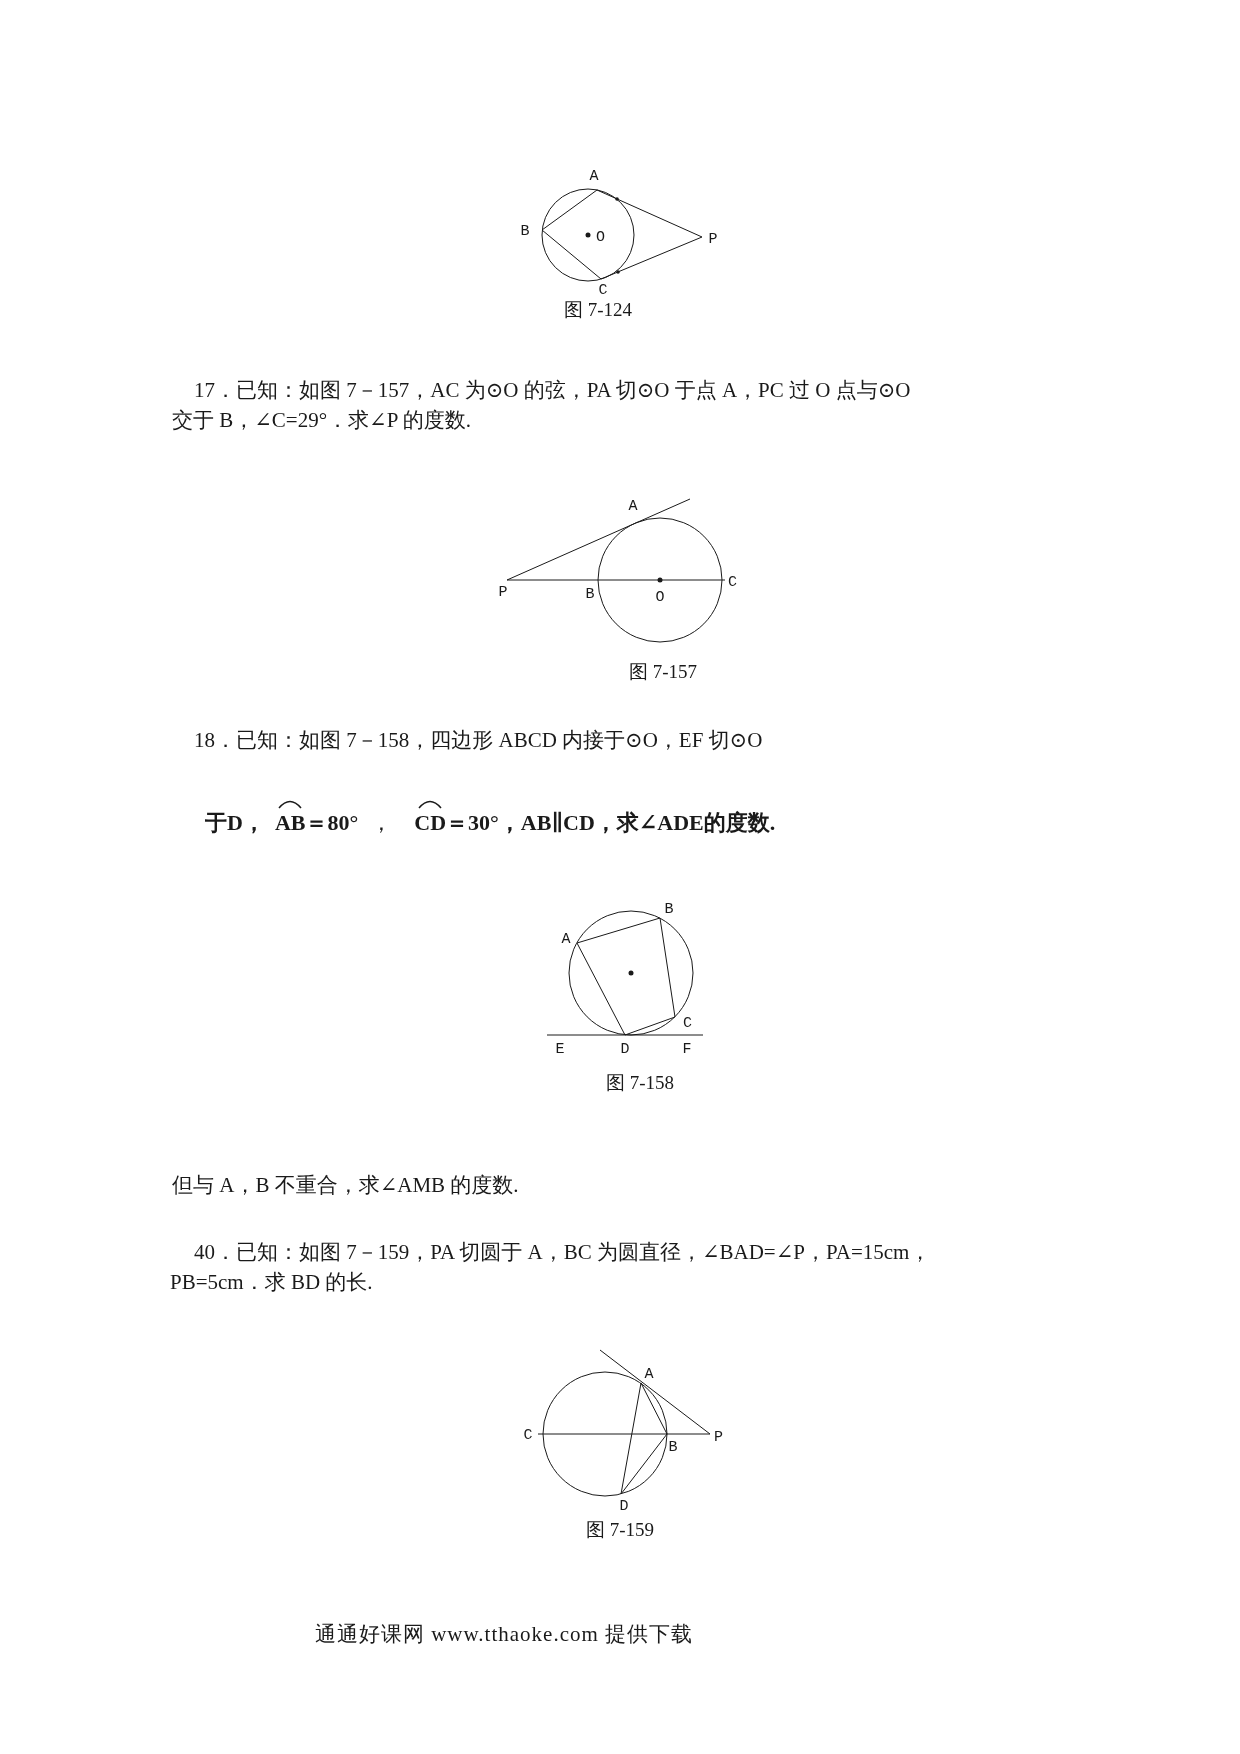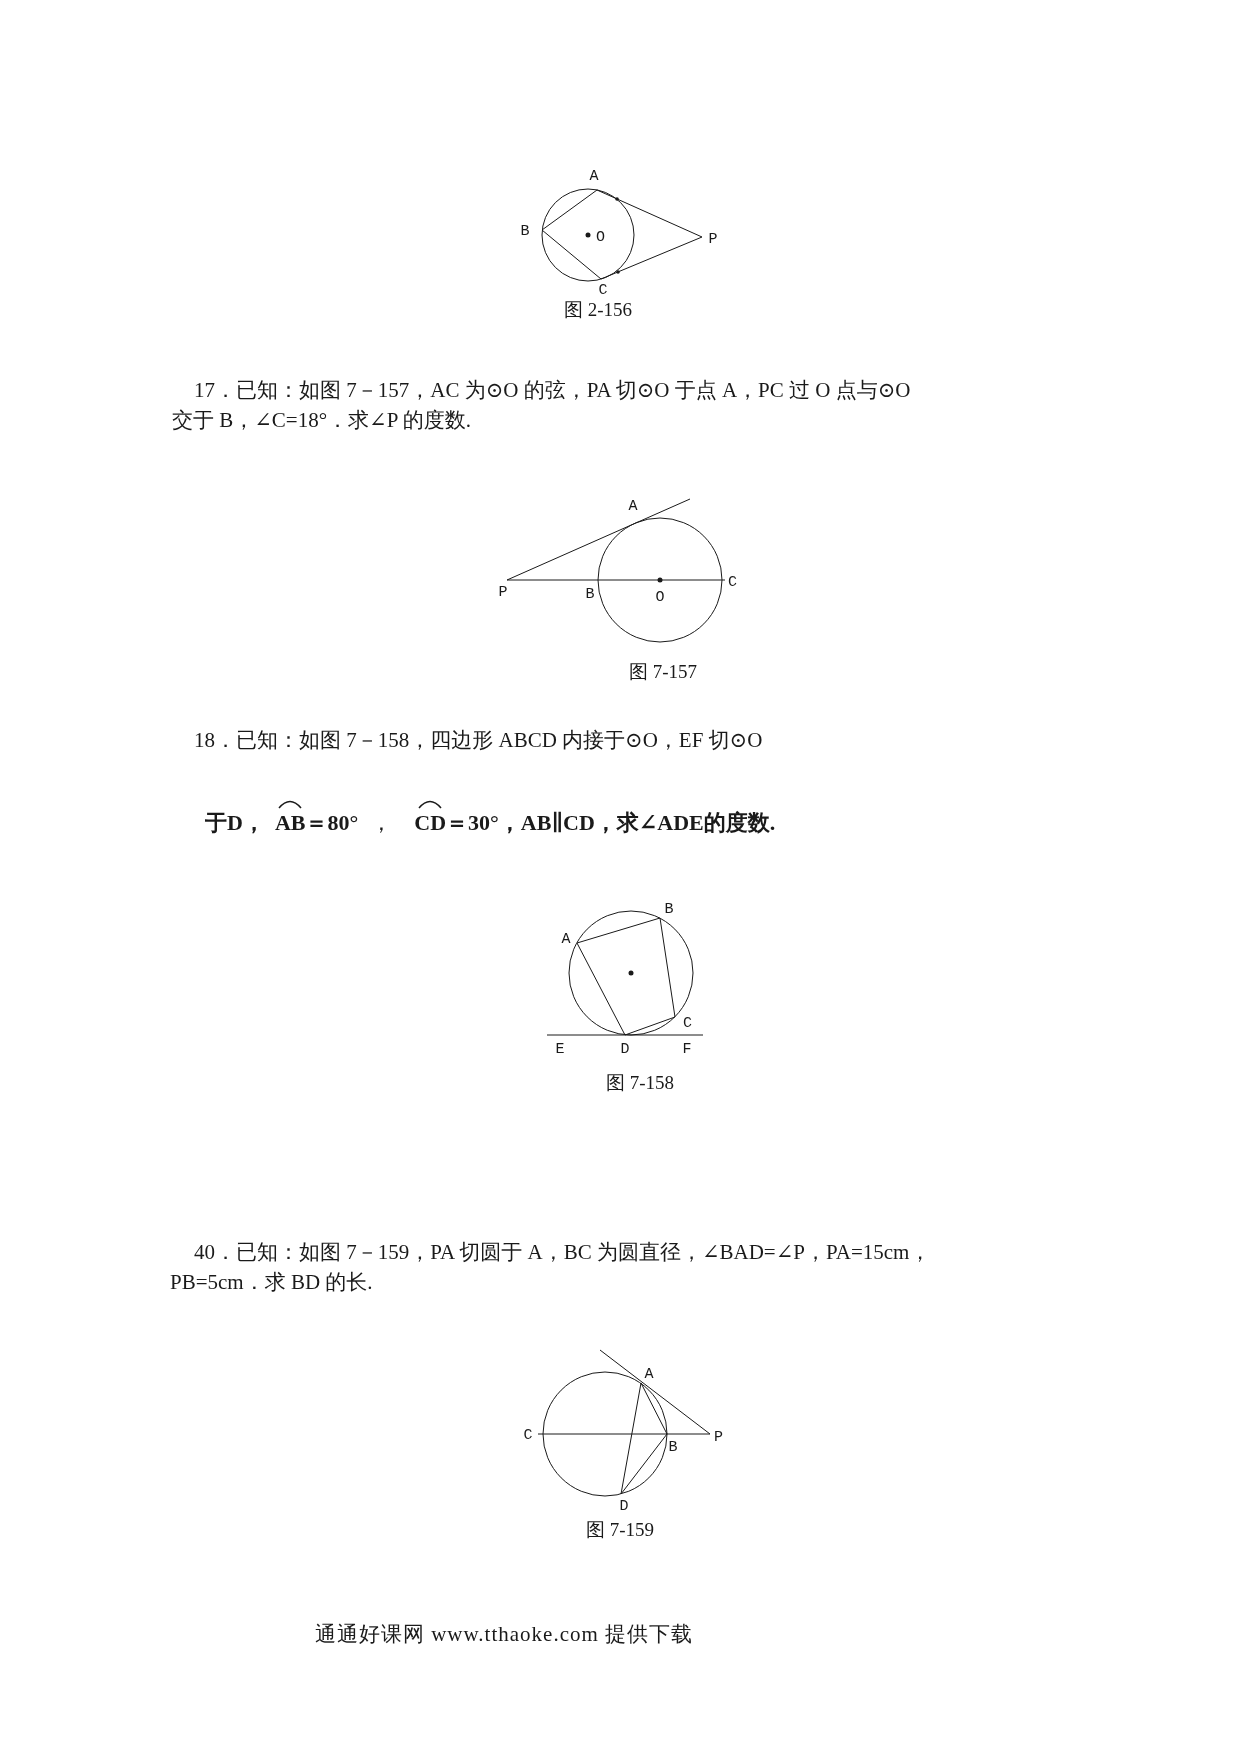--- a/index.html
+++ b/index.html
@@ -46,24 +46,24 @@
     <line class="ln" x1="142" y1="42" x2="247" y2="89"></line>
     <line class="ln" x1="146" y1="131" x2="247" y2="89"></line>
     <circle class="dot" cx="162" cy="51" r="1.8"></circle>
     <circle class="dot" cx="163" cy="124" r="1.8"></circle>
     <text class="lbl" x="139" y="32" text-anchor="middle">A</text>
     <text class="lbl" x="70" y="87" text-anchor="middle">B</text>
     <text class="lbl" x="148" y="146" text-anchor="middle">C</text>
     <text class="lbl" x="141" y="93">O</text>
     <text class="lbl" x="258" y="95" text-anchor="middle">P</text>
   </svg>
-  <div class="caption" style="left:538px;top:297px">图 2-156</div>
+  <div class="caption" style="left:538px;top:297px">图 7-124</div>
 
   <div class="tline" style="left:194px;top:375px">17．已知：如图 7－157，AC 为⊙O 的弦，PA 切⊙O 于点 A，PC 过 O 点与⊙O</div>
-  <div class="tline" style="left:172px;top:405px">交于 B，∠C=18°．求∠P 的度数.</div>
+  <div class="tline" style="left:172px;top:405px">交于 B，∠C=29°．求∠P 的度数.</div>
 
   <svg class="fig" style="left:495px;top:480px" width="265" height="175" viewBox="0 0 265 175">
     <circle class="ln" cx="165" cy="100" r="62"></circle>
     <line class="ln" x1="12" y1="100" x2="230" y2="100"></line>
     <line class="ln" x1="12" y1="100" x2="195" y2="19"></line>
     <circle class="dot" cx="165" cy="100" r="2.5"></circle>
     <text class="lbl" x="138" y="30" text-anchor="middle">A</text>
     <text class="lbl" x="8" y="116" text-anchor="middle">P</text>
     <text class="lbl" x="95" y="118" text-anchor="middle">B</text>
     <text class="lbl" x="165" y="121" text-anchor="middle">O</text>
@@ -90,20 +90,21 @@
     <line class="ln" x1="12" y1="147" x2="168" y2="147"></line>
     <text class="lbl" x="31" y="55" text-anchor="middle">A</text>
     <text class="lbl" x="134" y="25" text-anchor="middle">B</text>
     <text class="lbl" x="148" y="139">C</text>
     <text class="lbl" x="90" y="165" text-anchor="middle">D</text>
     <text class="lbl" x="25" y="165" text-anchor="middle">E</text>
     <text class="lbl" x="152" y="165" text-anchor="middle">F</text>
   </svg>
   <div class="caption" style="left:580px;top:1070px">图 7-158</div>
 
+  <div class="tline" style="left:172px;top:1170px">但与 A，B 不重合，求∠AMB 的度数.</div>
 
   <div class="tline" style="left:194px;top:1237px">40．已知：如图 7－159，PA 切圆于 A，BC 为圆直径，∠BAD=∠P，PA=15cm，</div>
   <div class="tline" style="left:170px;top:1267px">PB=5cm．求 BD 的长.</div>
 
   <svg class="fig" style="left:520px;top:1340px" width="220" height="175" viewBox="0 0 220 175">
     <circle class="ln" cx="85" cy="94" r="62"></circle>
     <line class="ln" x1="18" y1="94" x2="190" y2="94"></line>
     <line class="ln" x1="80" y1="10" x2="190" y2="94"></line>
     <line class="ln" x1="121" y1="43" x2="101" y2="154"></line>
     <line class="ln" x1="121" y1="43" x2="147" y2="94"></line>

